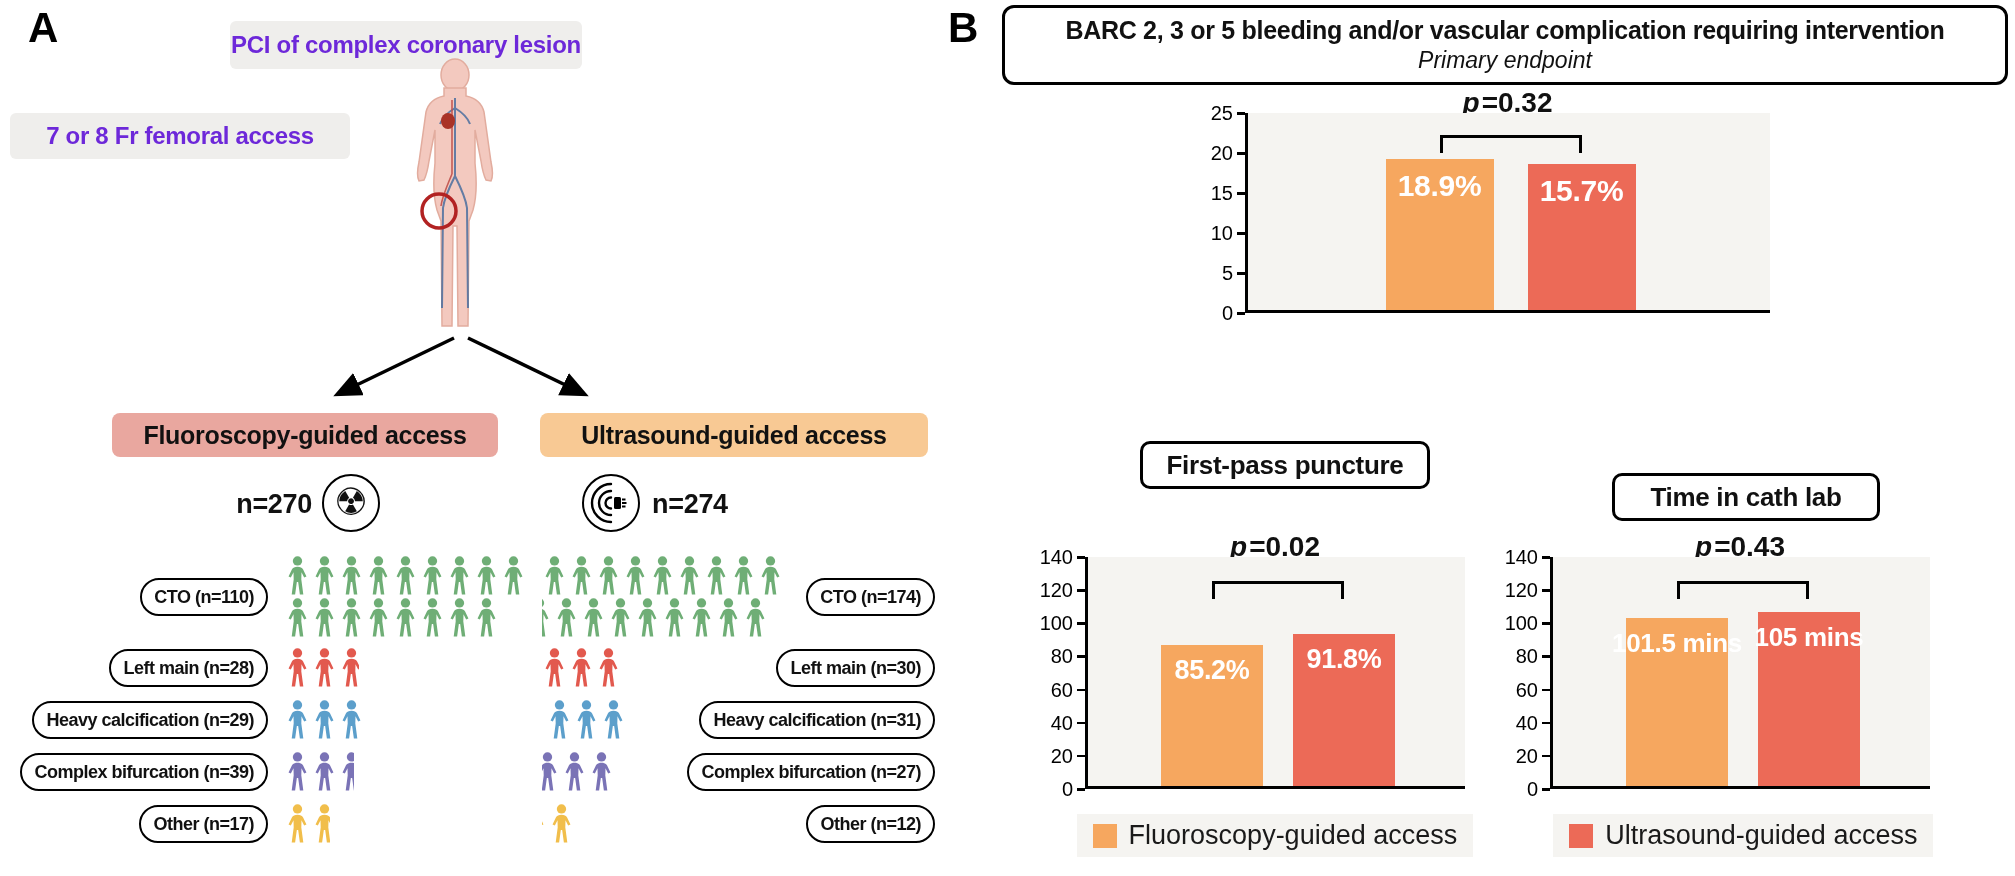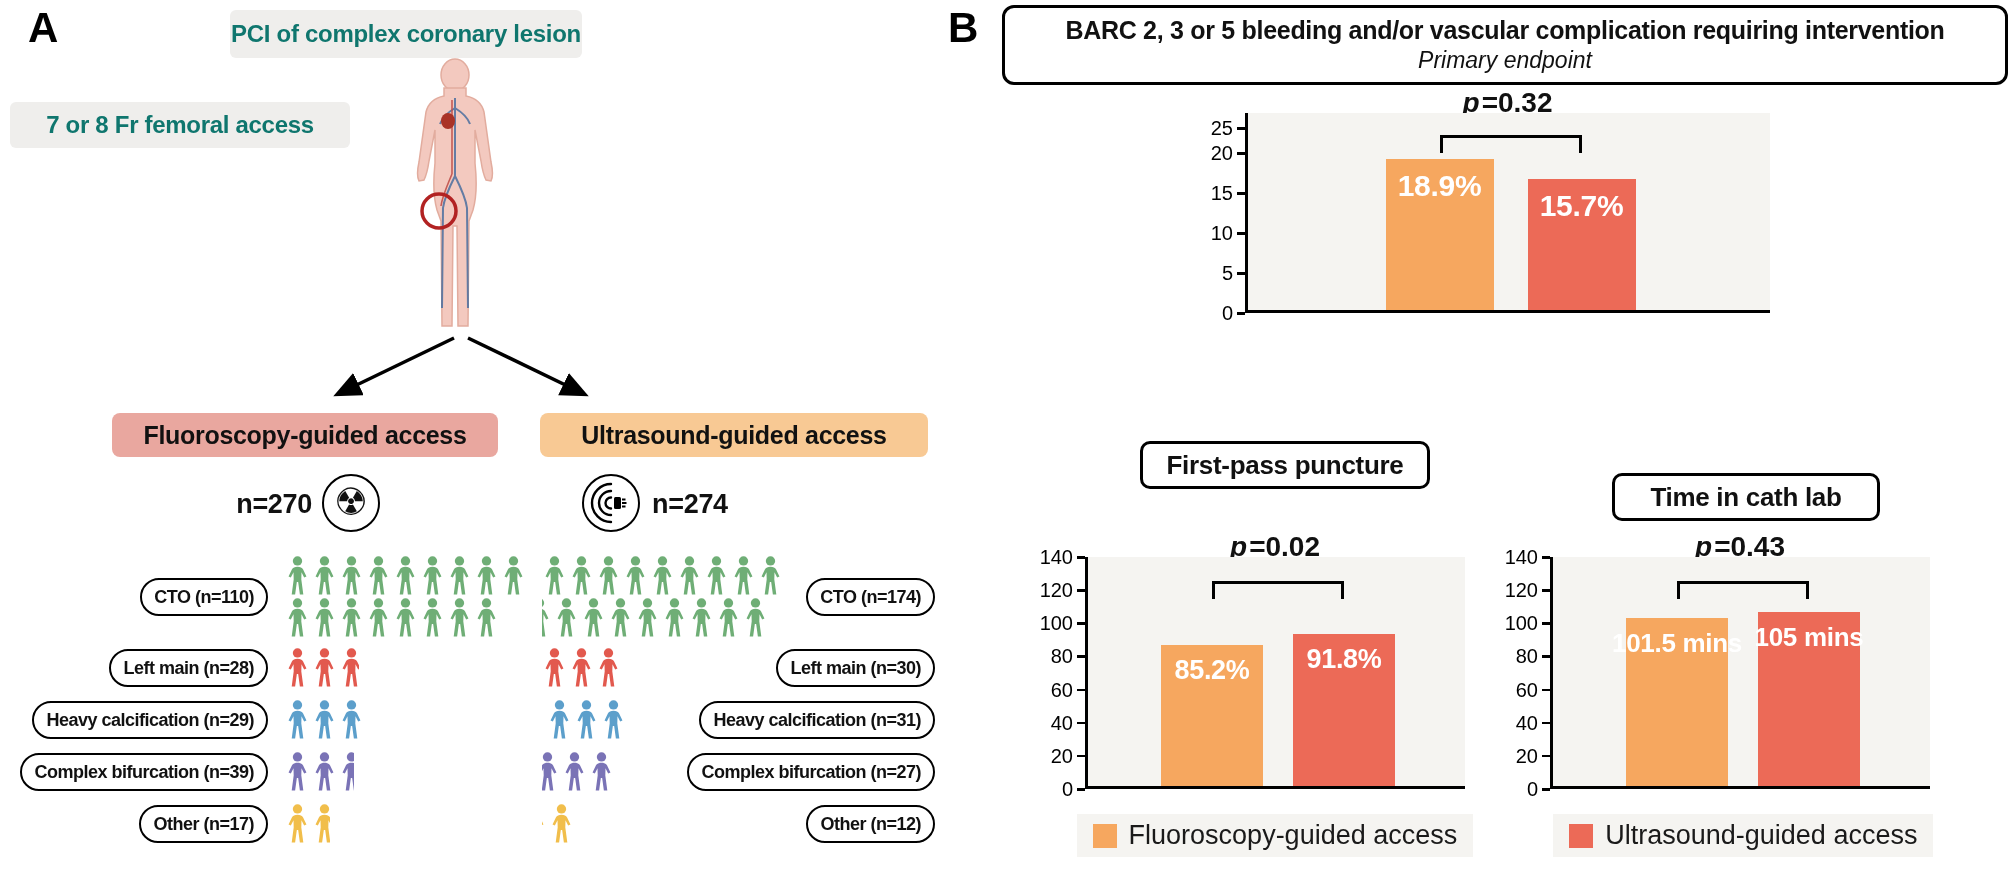--- a/index.html
+++ b/index.html
@@ -3,21 +3,21 @@
 <meta charset="utf-8">
 <style>
   *{box-sizing:border-box;margin:0;padding:0;}
   html,body{width:2015px;height:876px;}
   body{font-family:"Liberation Sans",sans-serif;background:#fff;position:relative;overflow:hidden;color:#111;}
   #page{position:absolute;inset:0;}
   #panelA{position:absolute;left:0;top:0;width:940px;height:876px;}
   #panelB{position:absolute;left:940px;top:0;width:1075px;height:876px;}
   .panel-letter{position:absolute;font-size:42px;font-weight:800;color:#000;}
   .gray-box{position:absolute;background:#EFEEEC;border-radius:6px;display:flex;align-items:center;justify-content:center;
-            font-weight:700;letter-spacing:-0.3px;color:#0f766e;white-space:nowrap;}
+            font-weight:700;letter-spacing:-0.3px;color:#6d28d9;white-space:nowrap;margin-top:11px;}
   #top-box{left:230px;top:10px;width:352px;height:48px;font-size:24px;}
   #access-box{left:10px;top:102px;width:340px;height:46px;font-size:24px;}
   #body-illustration{position:absolute;left:392px;top:58px;width:126px;height:278px;}
   #arm-arrows{position:absolute;left:298px;top:334px;width:320px;height:76px;}
   .arm-box{position:absolute;height:44px;border-radius:8px;display:flex;align-items:center;justify-content:center;
            font-weight:700;font-size:25px;letter-spacing:-0.3px;color:#111;white-space:nowrap;}
   #arm-fluoro{left:112px;top:413px;width:386px;}
   #arm-ultra{left:540px;top:413px;width:388px;}
   .n-label{position:absolute;font-size:27px;font-weight:700;letter-spacing:-0.3px;}
   #n-left{left:212px;top:489px;width:100px;text-align:right;}
@@ -444,27 +444,27 @@
   </div>
 
   <div class="chart" id="chart-primary">
       <div class="pval" style="left: 306.5px;"><i>p</i>=0.32</div>
       <div class="yaxis" style="height: 200px;">
         <span class="tick" style="bottom: -11px;">0</span>
         <span class="tick" style="bottom: 29px;">5</span>
         <span class="tick" style="bottom: 69px;">10</span>
         <span class="tick" style="bottom: 109px;">15</span>
         <span class="tick" style="bottom: 149px;">20</span>
-        <span class="tick" style="bottom: 174px;">25</span>
+        <span class="tick" style="bottom: 189px;">25</span>
       </div>
       <div class="plot" style="width: 525px; height: 200px;">
         <div class="bar" style="left: 137.5px; width: 108px; height: 151.2px; background: rgb(246, 167, 95);">
           <span class="bar-label" style="font-size: 30px;">18.9%</span>
         </div>
-        <div class="bar" style="left: 279.5px; width: 108px; height: 131px; background: rgb(236, 106, 87);">
+        <div class="bar" style="left: 279.5px; width: 108px; height: 146px; background: rgb(236, 106, 87);">
           <span class="bar-label" style="font-size: 30px;">15.7%</span>
         </div>
         <div class="bracket" style="left: 191.5px; width: 142px; top: 22px;"></div>
       </div>
     </div>
 
   <div class="mini-title" id="title-first-pass">First-pass puncture</div>
   <div class="mini-title" id="title-cath-lab">Time in cath lab</div>
 
   <div class="chart" id="chart-first-pass">

